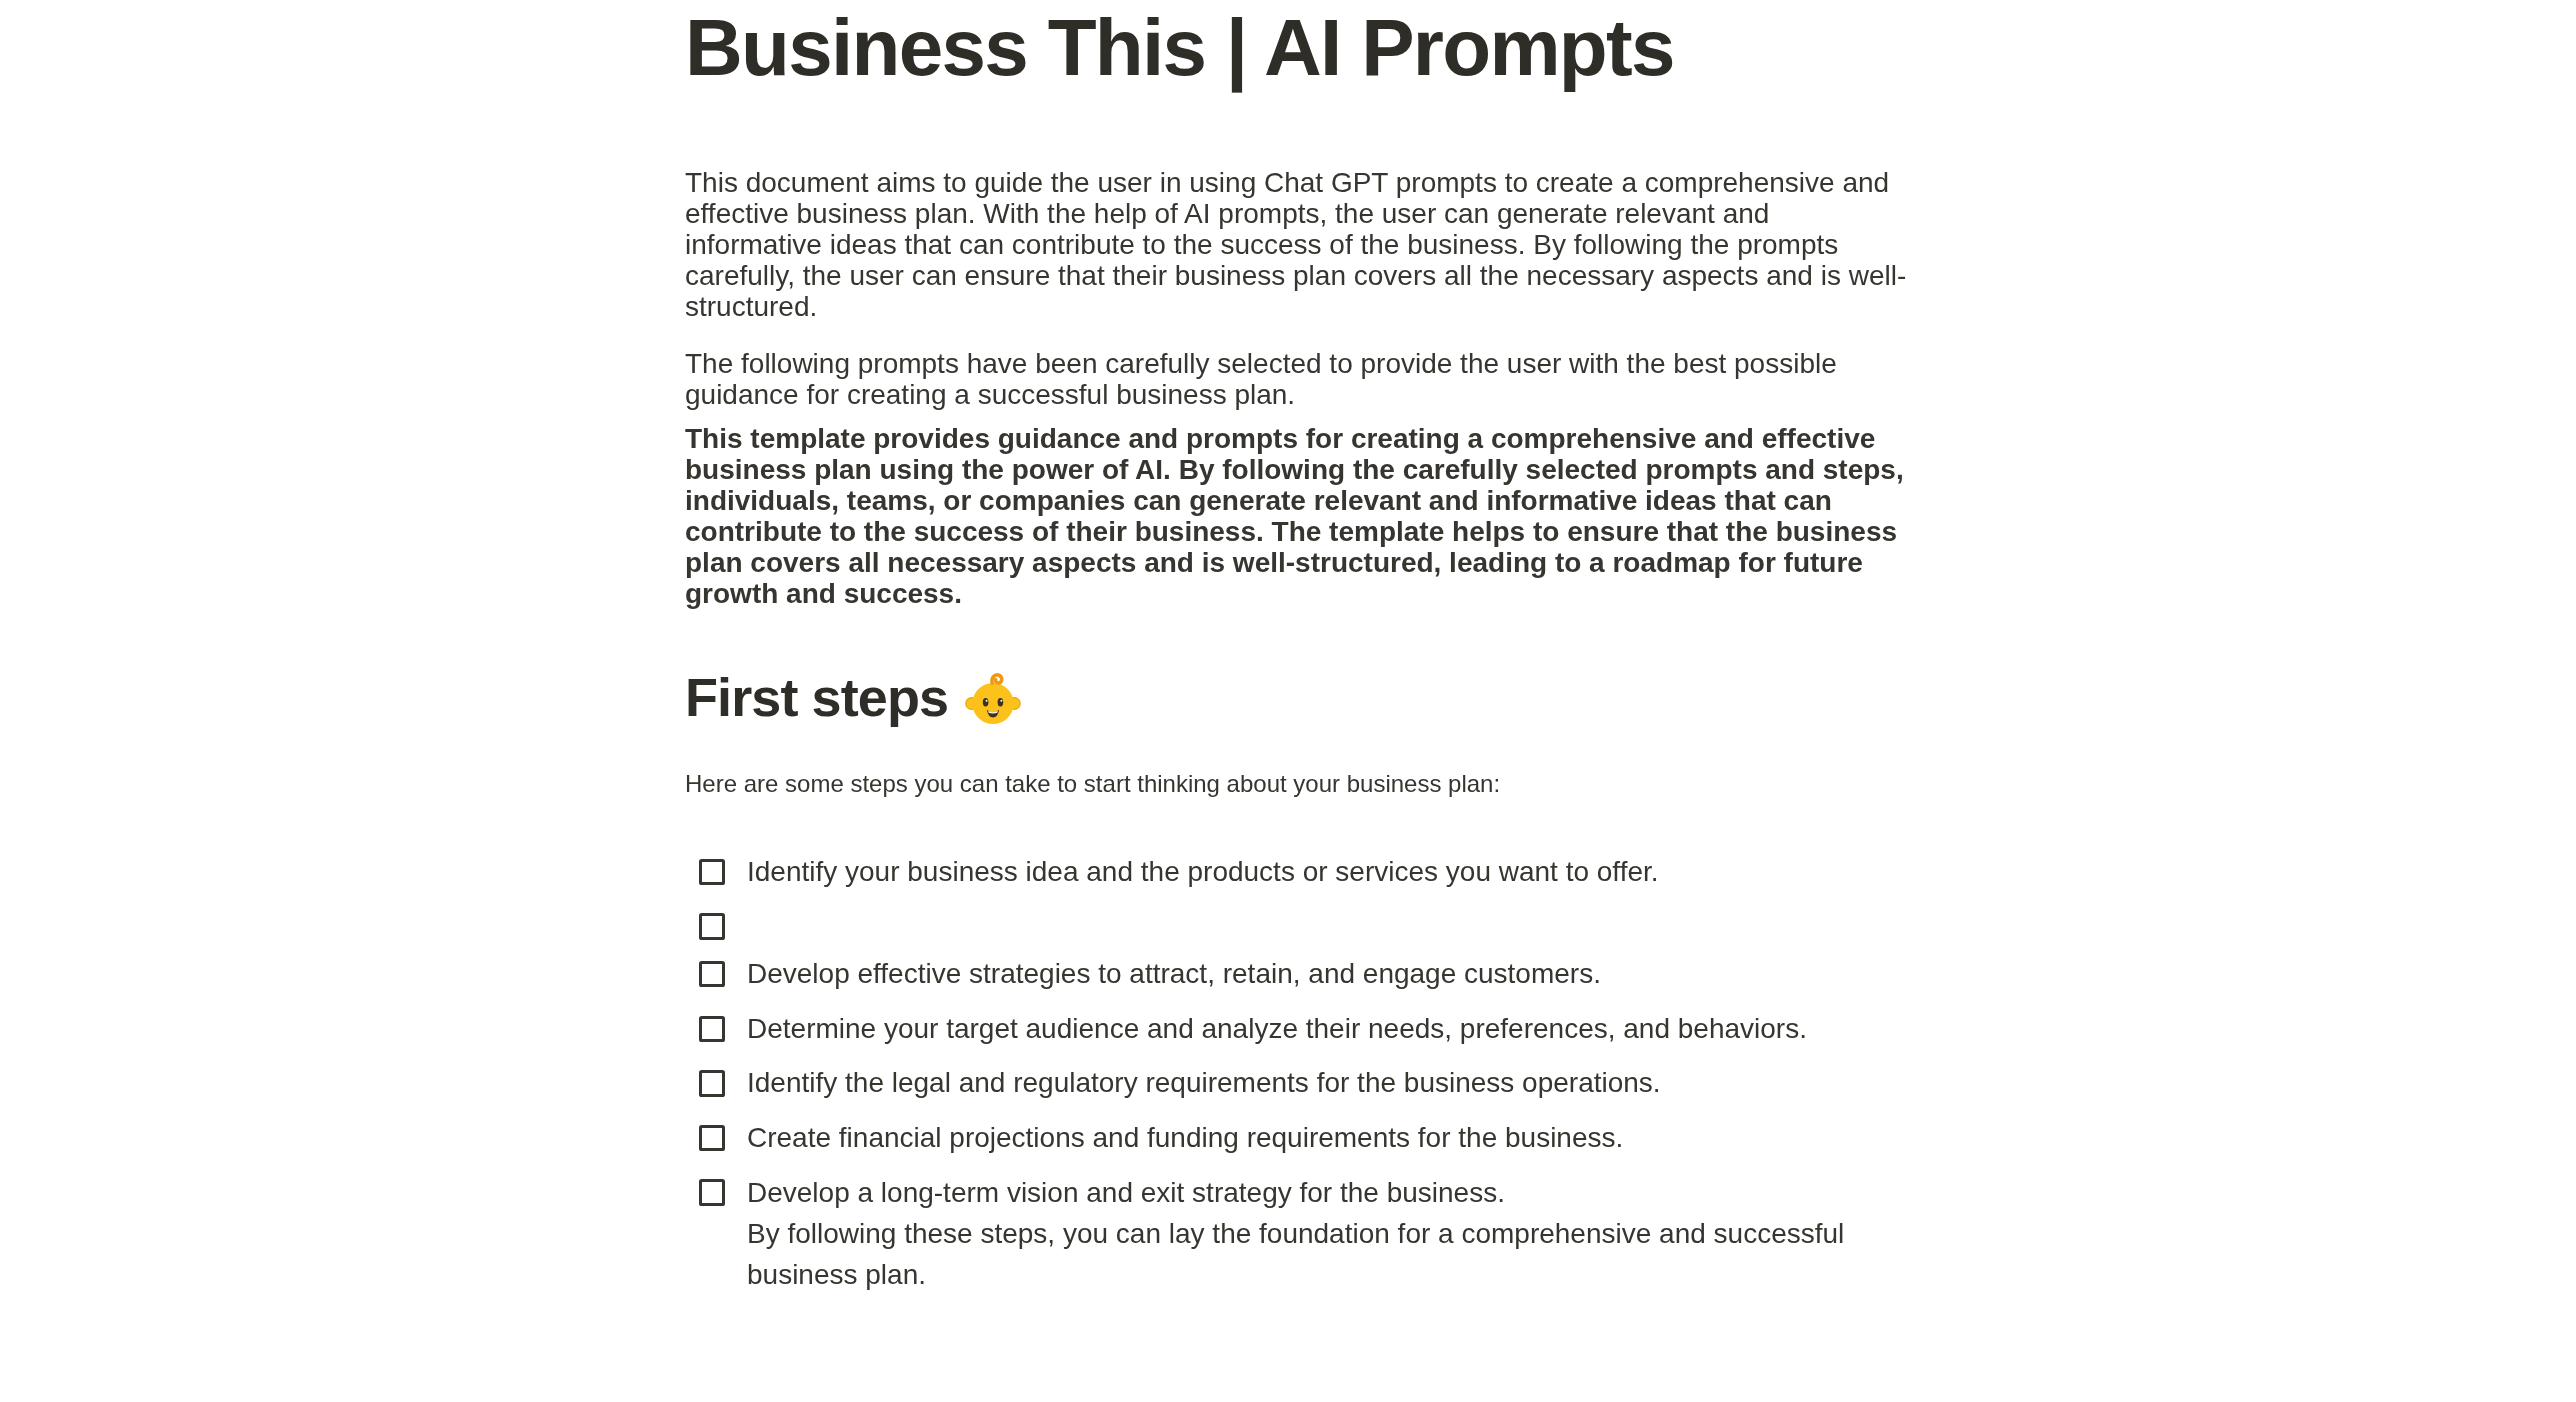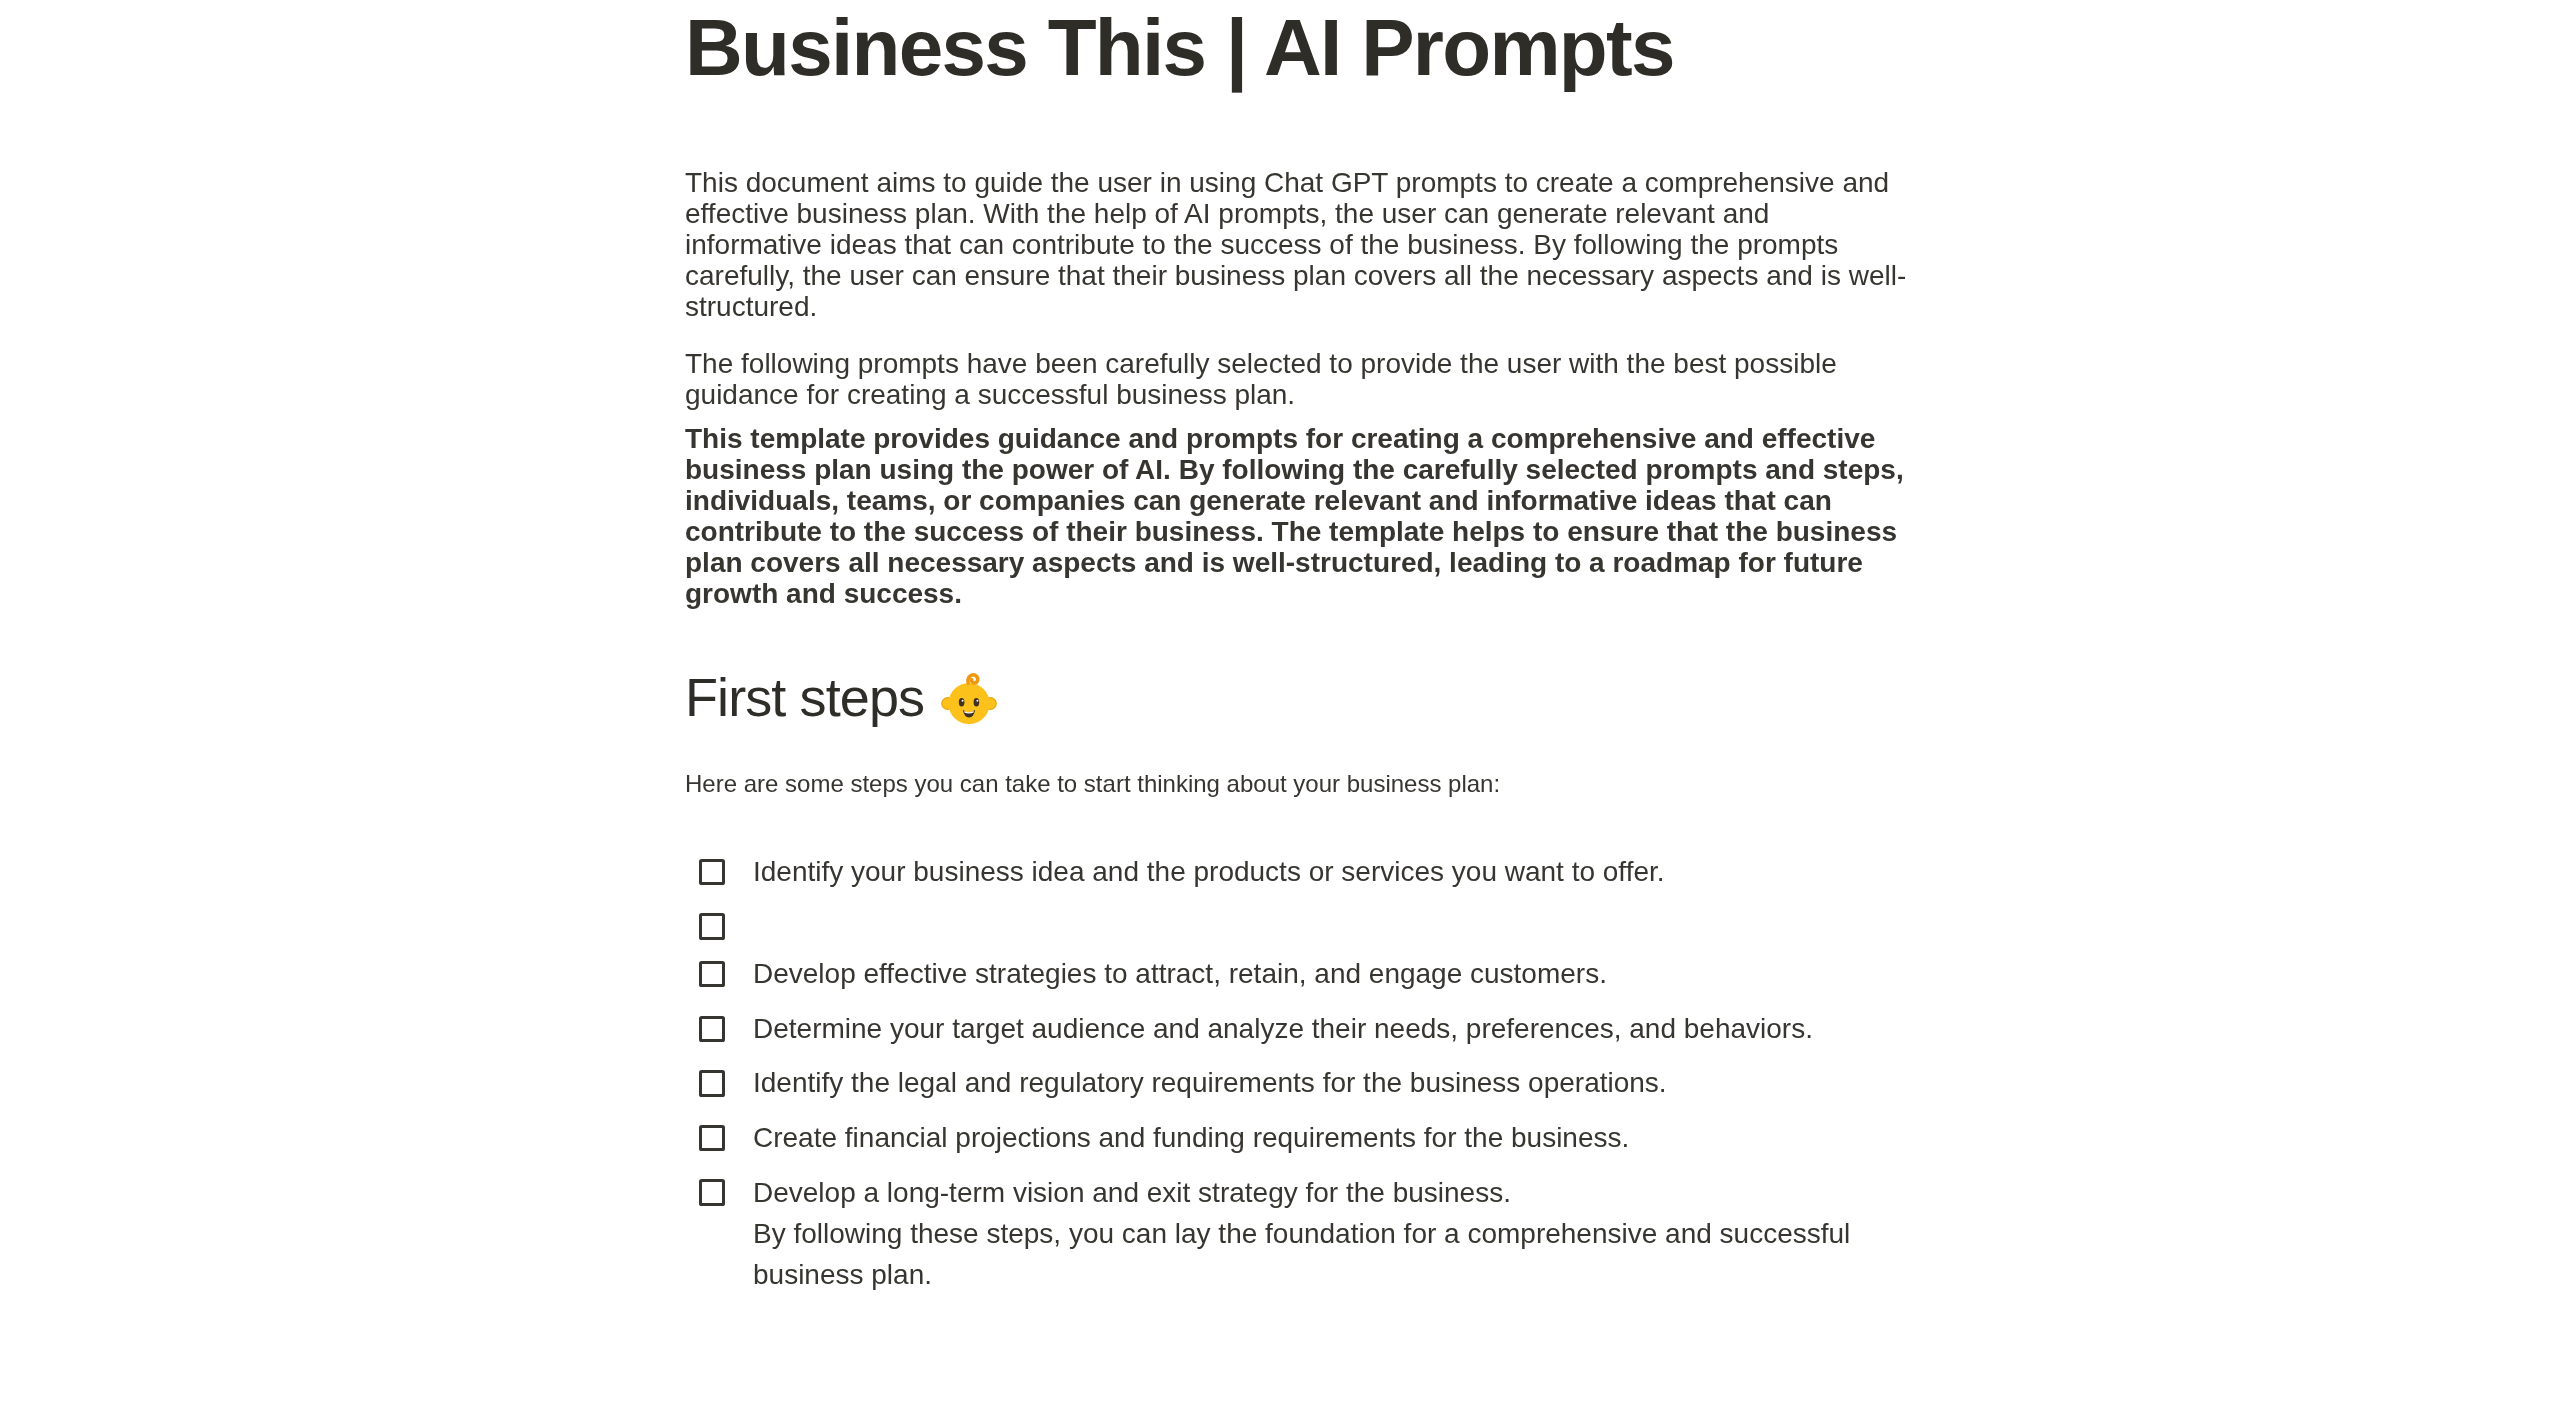--- a/index.html
+++ b/index.html
@@ -33,21 +33,21 @@
     line-height: 31px;
     font-weight: 400;
   }
   .p1 { margin-top: 72px; }
   .p2 { margin-top: 25.6px; }
   .p3 { margin-top: 13.6px; font-weight: bold; }
   .section-heading {
     margin: 53px 0 0 0;
     font-size: 54px;
     line-height: 70px;
-    font-weight: 400;
+    font-weight: 700;
     letter-spacing: -0.9px;
     color: #2f2d28;
     display: flex;
     align-items: center;
   }
   .heading-emoji {
     width: 56px;
     height: 56px;
     margin-left: 17px;
     transform: translateY(2.6px);
@@ -73,21 +73,21 @@
     width: 26.4px;
     height: 26.4px;
     flex: none;
     margin: 7.7px 0 0 13.6px;
     border: 3.8px solid #37352f;
     border-radius: 2.6px;
     background: #ffffff;
     cursor: pointer;
   }
   .todo-text {
-    margin-left: 28px;
+    margin-left: 22px;
     flex: 1;
   }
 </style>
 </head>
 <body>
 
 <div class="page">
 
   <h1 class="page-title">Business This | AI Prompts</h1>
 

